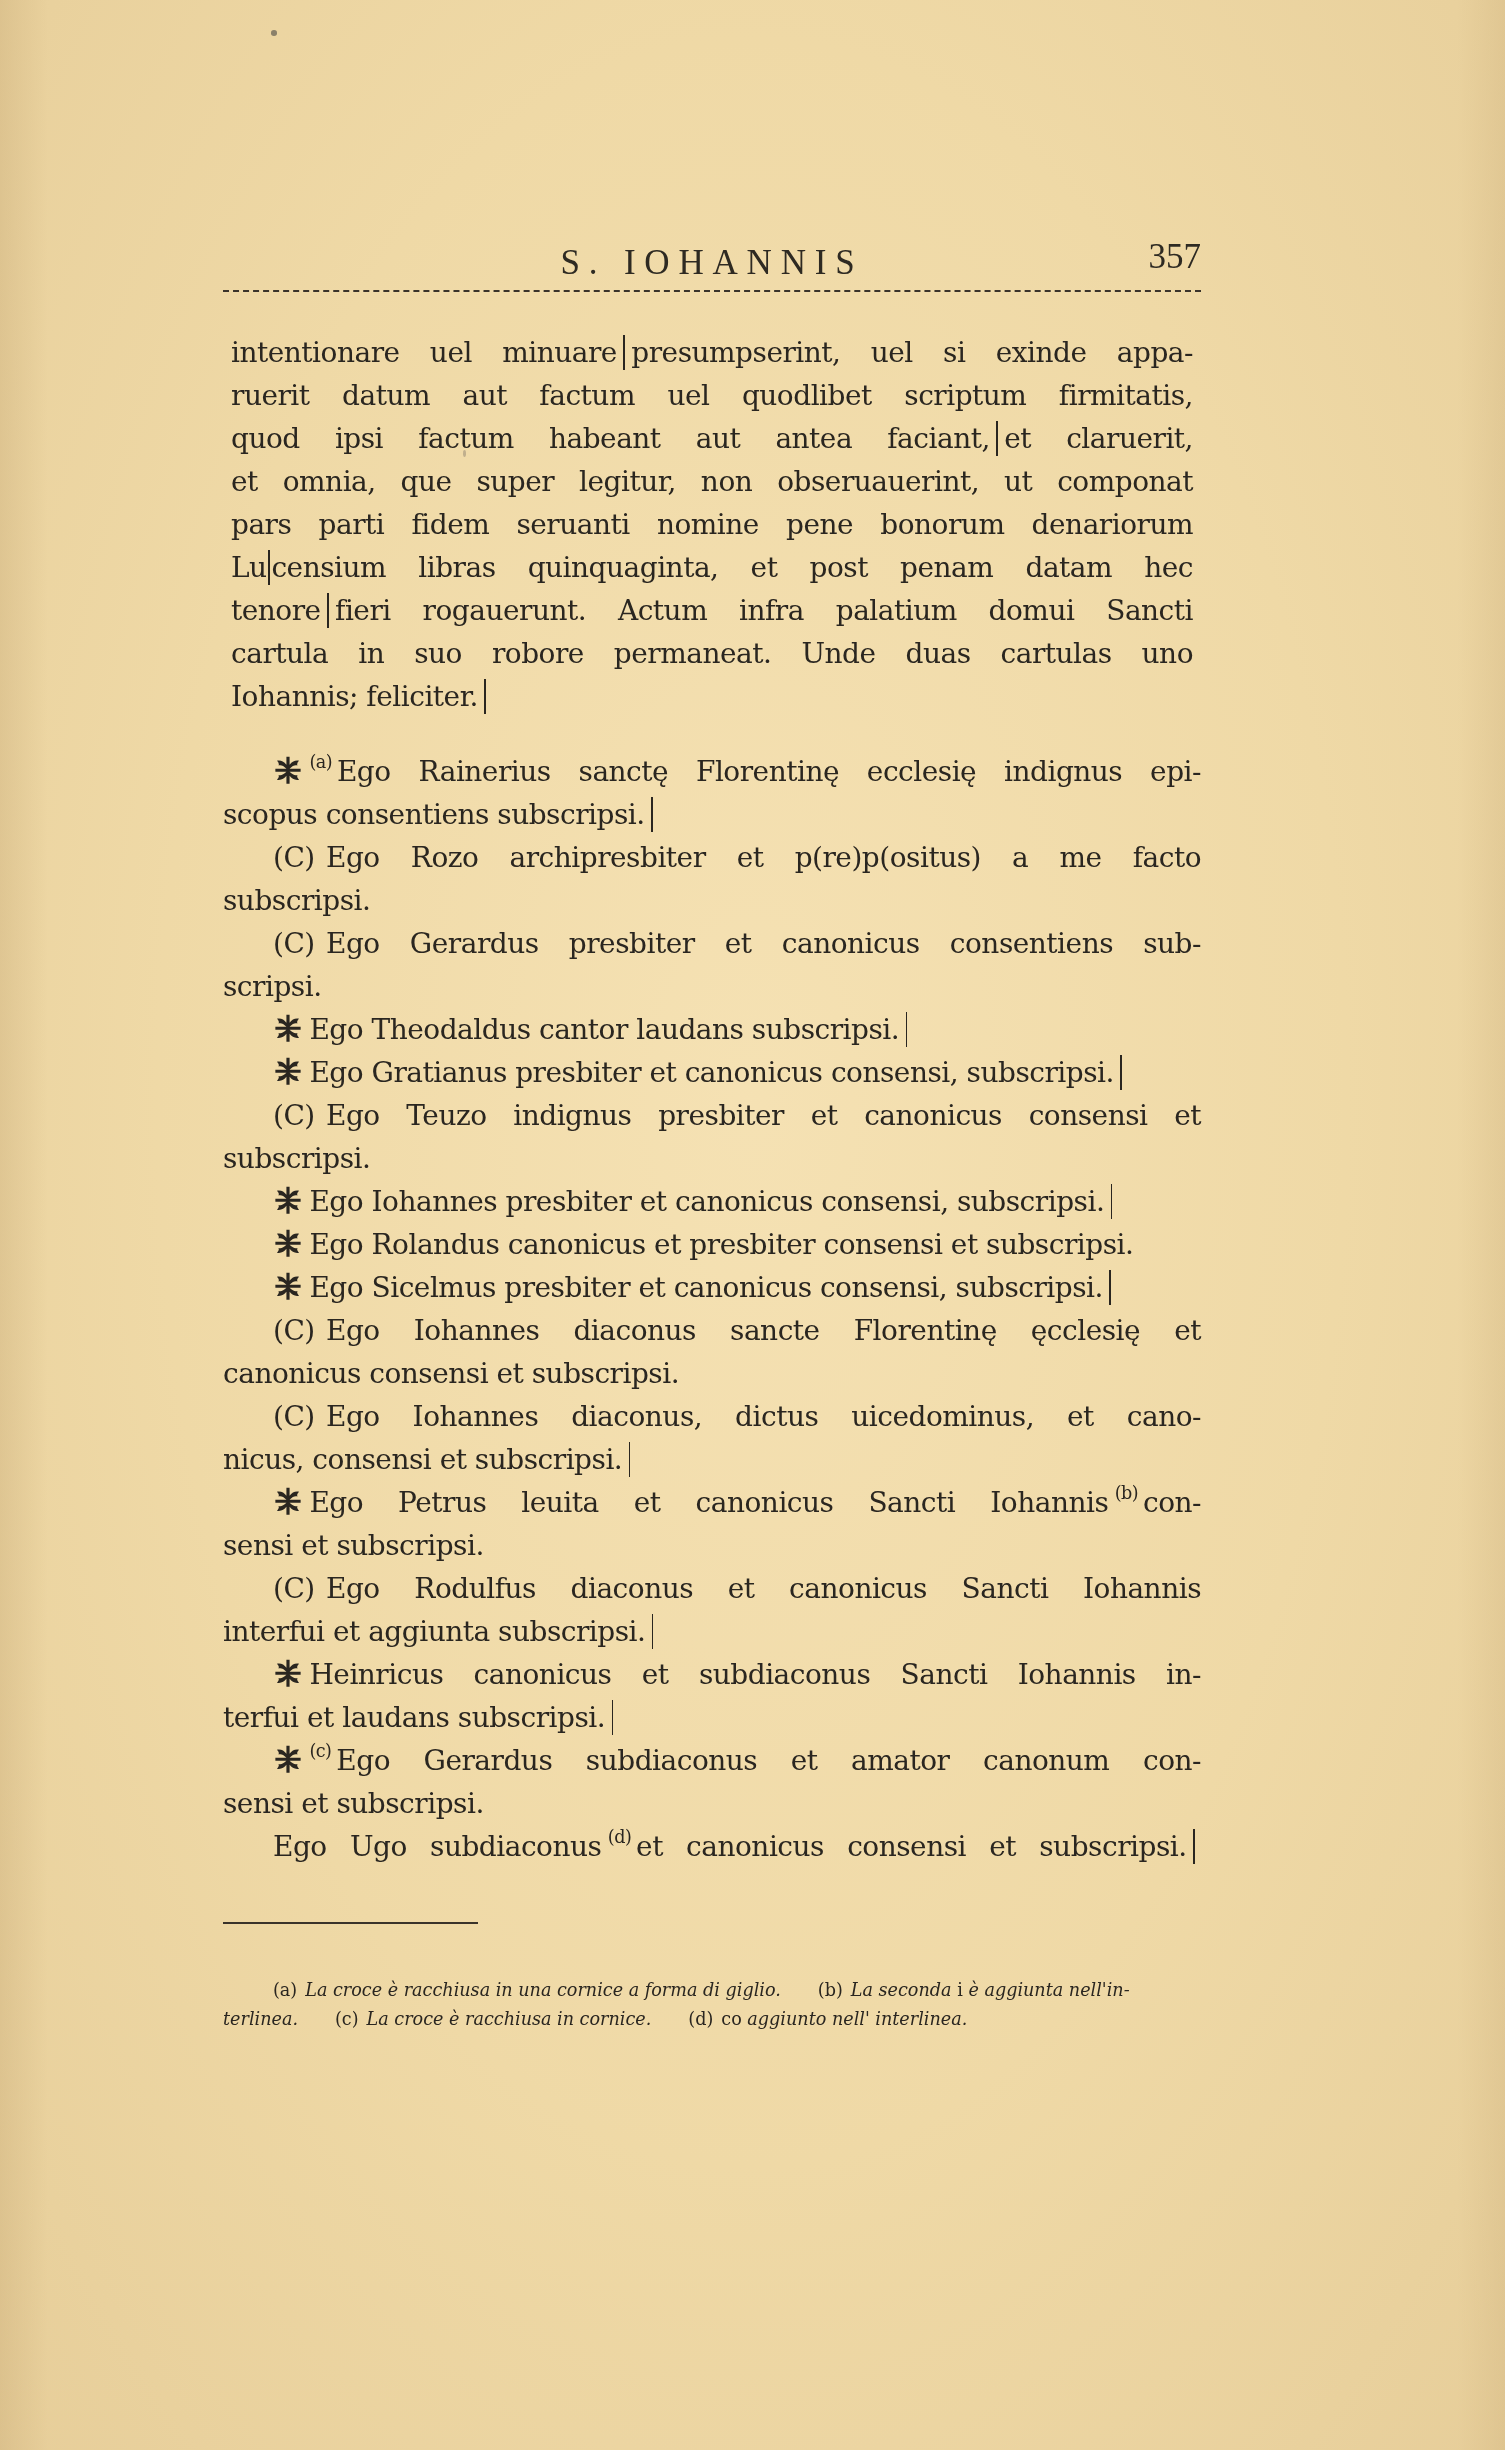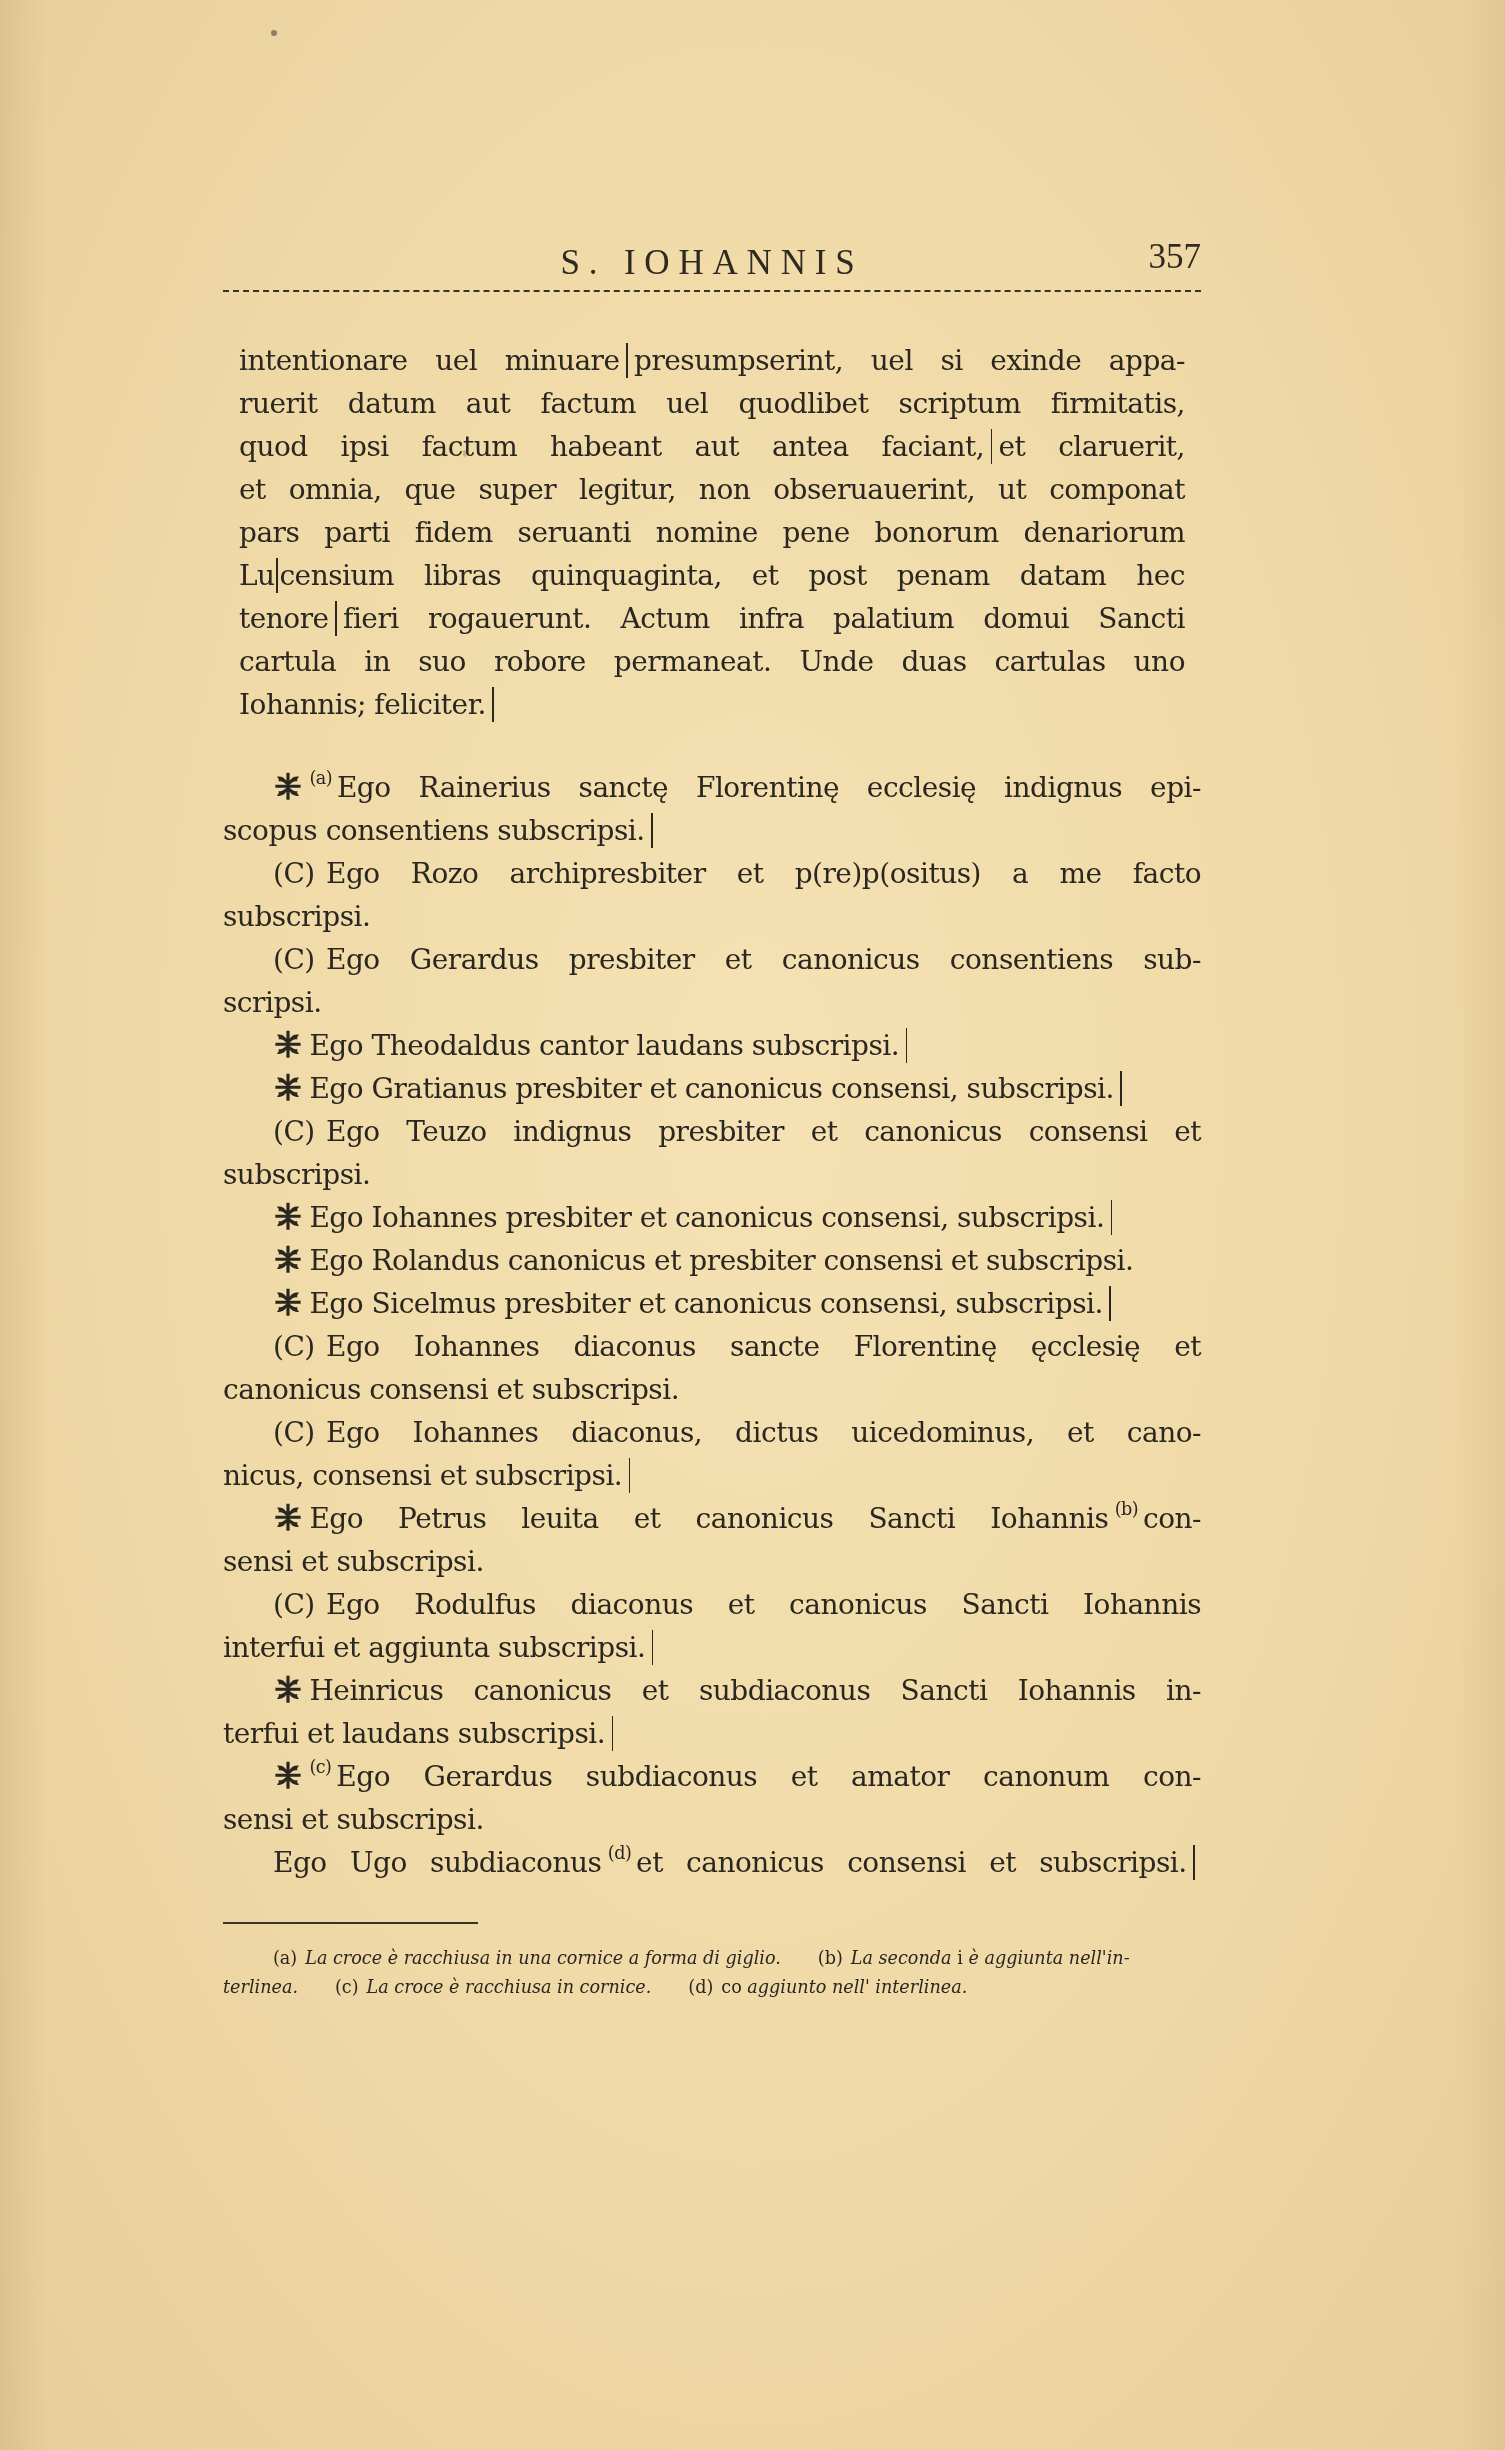--- a/index.html
+++ b/index.html
@@ -61,21 +61,21 @@
       width: 978px;
       font-family: "DejaVu Serif", serif;
       font-size: 28px;
       line-height: 43px;
       text-align: justify;
       hyphens: manual;
       letter-spacing: -0.5px;
       word-spacing: 0px;
     }
     .para {
-      margin: 16px;
+      margin: 8px;
       text-indent: 0;
     }
     .para .line { display: block; text-align: justify; text-align-last: justify; white-space: nowrap; overflow: visible; }
     .para .line.last { text-align-last: left; }
     .gap { height: 24px; }
     .sub {
       margin: 0;
     }
     .sub .line { display: block; white-space: nowrap; }
     .sub .line.first { padding-left: 50px; }
@@ -113,21 +113,21 @@
       position: absolute;
       top: 1944px;
       left: 0;
       width: 978px;
       font-family: "DejaVu Serif", serif;
       font-size: 17.6px;
       line-height: 29px;
       color: #2a2620;
     }
     .footnotes .fline { display: block; white-space: nowrap; }
-    .footnotes .fline.first { padding-left: 50px; }
+    .footnotes .fline.first { padding-left: 50px; margin-top: 32px; }
     .footnotes .it { font-style: italic; }
     .footnotes .mark { font-style: normal; margin-right: 8px; }
     .footnotes .spacer { display: inline-block; width: 37px; }
     .speck {
       position: absolute;
       border-radius: 50%;
       background: rgba(60,60,60,0.55);
     }
   </style>
 </head>

